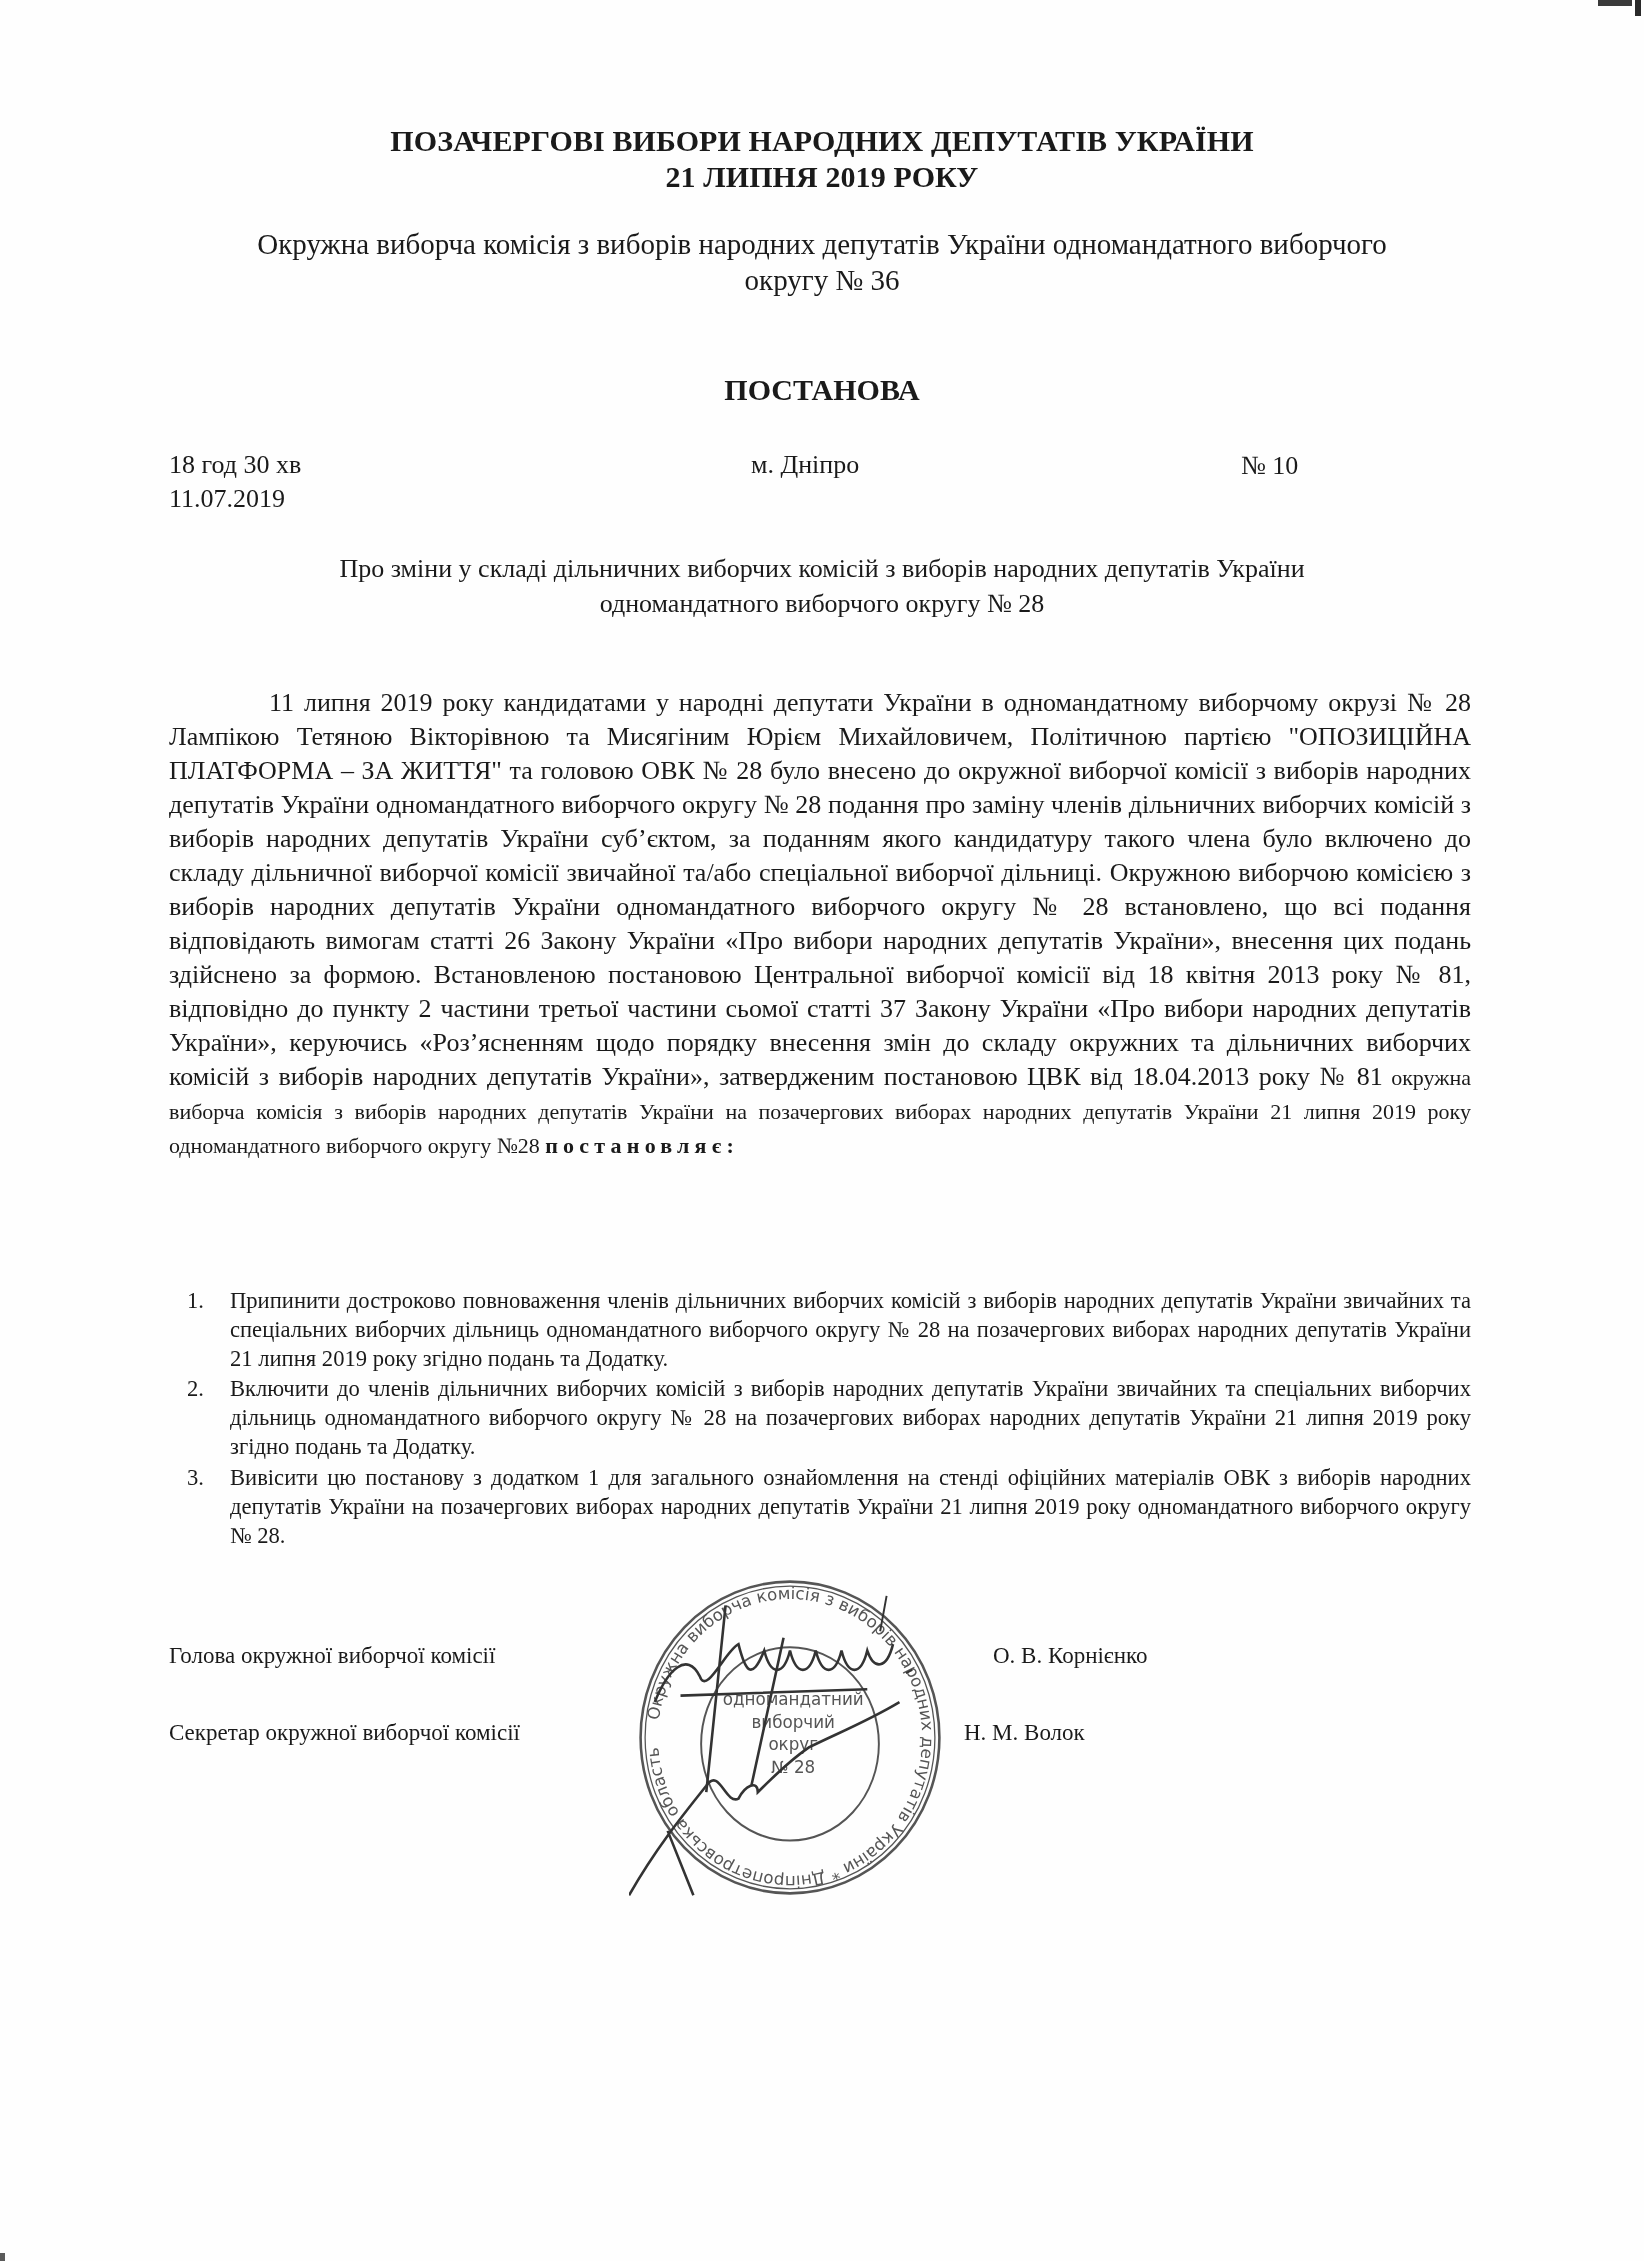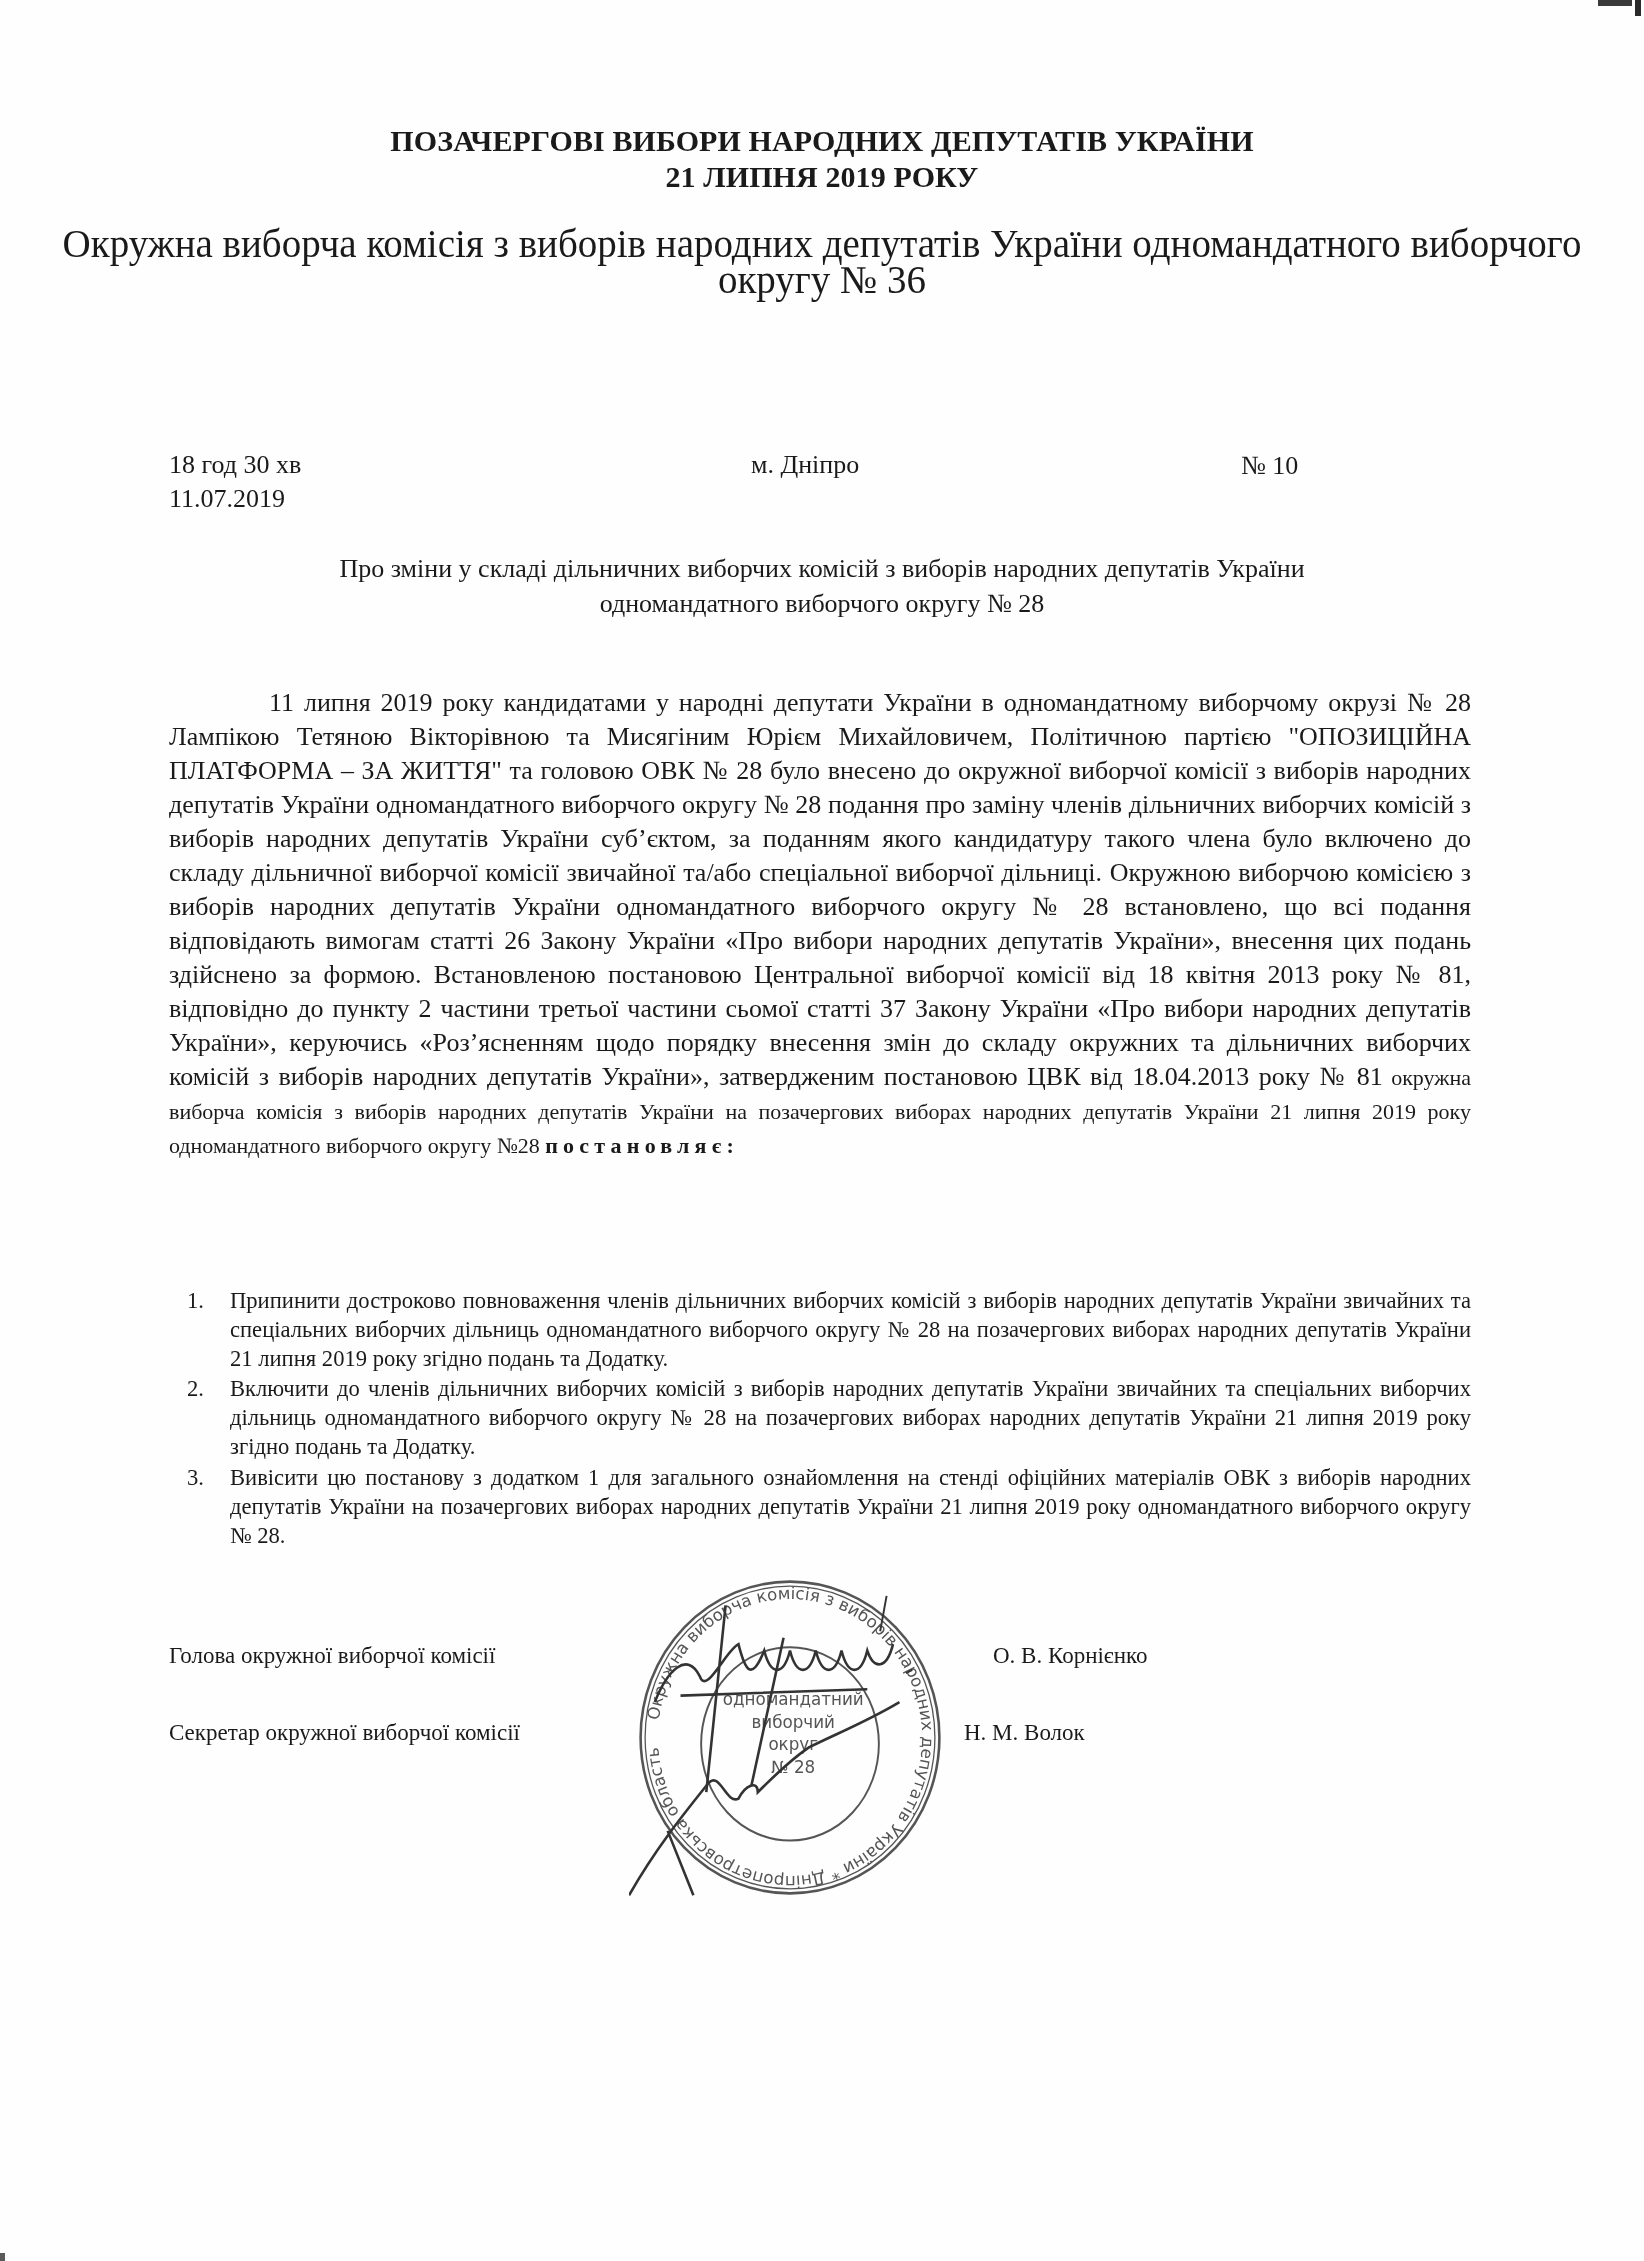--- a/index.html
+++ b/index.html
@@ -4,21 +4,21 @@
 <style>
   html, body { margin: 0; padding: 0; background: #ffffff; }
   body { width: 1644px; height: 2261px; position: relative; overflow: hidden; font-family: "Liberation Serif", "DejaVu Serif", serif; color: #1a1a1a; }
   .page { position: absolute; left: 0; top: 0; width: 1644px; height: 2261px; background: #fefefe; }
   .scan-mark-tr { position: absolute; right: 11.6px; top: 0; width: 34px; height: 6.4px; background: #3a3a3a; }
   .scan-mark-tr2 { position: absolute; right: 2.6px; top: 0; width: 6.4px; height: 15.5px; background: #2a2a2a; }
   .scan-mark-bl { position: absolute; left: 0; bottom: 0; width: 5.2px; height: 7.7px; background: #5a5a5a; }
 
   .center { position: absolute; left: 0; width: 1644px; text-align: center; }
   .h-title { top: 123px; font-size: 30px; font-weight: bold; line-height: 36px; letter-spacing: 0.1px; }
-  .h-commission { top: 226px; font-size: 39px; line-height: 36px; }
+  .h-commission { top: 226px; font-size: 29px; line-height: 36px; }
   .h-postanova { top: 373px; font-size: 30px; font-weight: bold; }
 
   .meta-left { position: absolute; left: 169px; top: 448px; font-size: 26px; line-height: 34px; }
   .meta-center { position: absolute; left: 751px; top: 450px; font-size: 26px; }
   .meta-right { position: absolute; left: 1241px; top: 451px; font-size: 26px; }
 
   .subject { top: 551px; font-size: 26px; font-weight: normal; line-height: 35px; }
 
   .body { position: absolute; left: 169px; width: 1302px; top: 686px; font-size: 26px; line-height: 34px; text-align: justify; }
   .body p { margin: 0; text-indent: 100px; }
@@ -45,20 +45,21 @@
   <div class="center h-title">
     <div>ПОЗАЧЕРГОВІ ВИБОРИ НАРОДНИХ ДЕПУТАТІВ УКРАЇНИ</div>
     <div>21 ЛИПНЯ 2019 РОКУ</div>
   </div>
 
   <div class="center h-commission">
     <div>Окружна виборча комісія з виборів народних депутатів України одномандатного виборчого</div>
     <div>округу № 36</div>
   </div>
 
+  <div class="center h-postanova">ПОСТАНОВА</div>
 
   <div class="meta-left">
     <div>18 год 30 хв</div>
     <div>11.07.2019</div>
   </div>
   <div class="meta-center">м. Дніпро</div>
   <div class="meta-right">№ 10</div>
 
   <div class="center subject">
     <div>Про зміни у складі дільничних виборчих комісій з виборів народних депутатів України</div>

